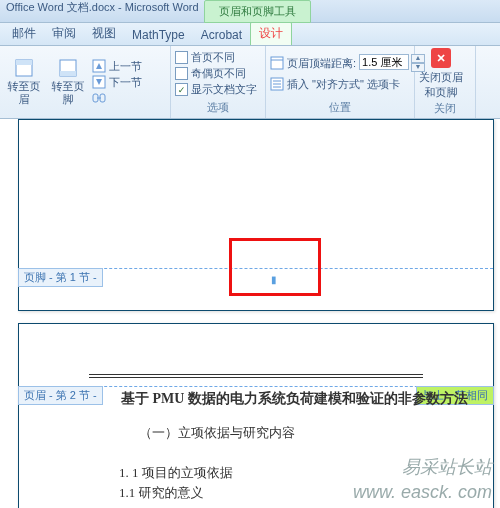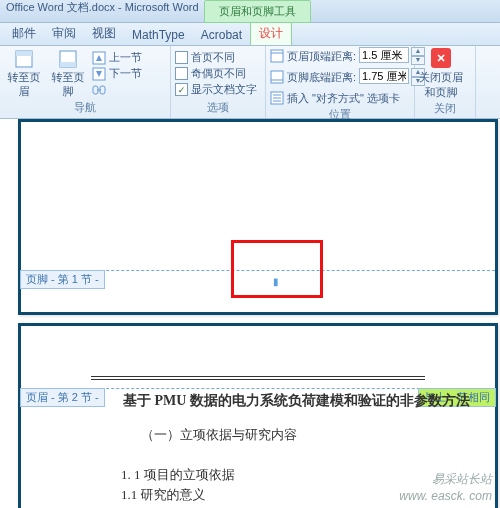--- a/index.html
+++ b/index.html
@@ -19,31 +19,31 @@
 .small-row{display:flex;align-items:center;gap:3px;color:#3b5a82;font-size:11px;cursor:pointer;white-space:nowrap;height:16px}
 .small-row .ico{width:14px;height:14px;flex:none}
 .chk{width:11px;height:11px;border:1px solid #7a9cc0;background:#fff;display:inline-flex;align-items:center;justify-content:center;font-size:9px;color:#2c6e2f}
 .spin{display:flex;align-items:flex-start;gap:2px}
 .spin input{width:44px;height:14px;border:1px solid #9cb8d4;font-size:11px;padding:0 2px}
 .spin-btns{display:flex;flex-direction:column}
 .spin-btns span{width:12px;height:7px;border:1px solid #9cb8d4;background:#eef4fa;font-size:7px;text-align:center;line-height:6px;color:#5a7da3;cursor:pointer}
 .close-btn{display:flex;flex-direction:column;align-items:center;justify-content:center;width:44px;color:#3b5a82;font-size:11px;cursor:pointer}
 .close-ico{width:20px;height:20px;background:#e44;border-radius:3px;display:flex;align-items:center;justify-content:center;color:#fff;font-weight:bold;margin-bottom:2px}
 .canvas{position:relative;background:#fff;height:392px;overflow:hidden}
-.page{position:absolute;left:18px;background:#fff;border:3px solid #0c4a6e;box-shadow:1px 1px 3px rgba(0,0,0,.15)}
+.page{position:absolute;left:18px;background:#fff;border:1px solid #0c4a6e;box-shadow:1px 1px 3px rgba(0,0,0,.15)}
 .page1{top:0;width:474px;height:190px}
 .page2{top:204px;width:474px;height:188px}
 .dash-line{position:absolute;left:0;right:0;border-top:1px dashed #6fa8e6}
 .ftr-tag,.hdr-tag{position:absolute;background:#e9f2fb;border:1px solid #9cc1e8;color:#3a72b0;font-size:11px;padding:1px 5px;left:-1px}
 .link-prev{position:absolute;right:-1px;background:#bef264;border:1px solid #9cc1e8;color:#3a72b0;font-size:11px;padding:1px 5px}
 .red-box{position:absolute;border:3px solid #e11;left:210px;top:118px;width:86px;height:52px}
 .cursor-mark{position:absolute;left:252px;top:154px;font-size:10px;color:#5aa0e0}
 .header-rule{position:absolute;left:70px;right:70px;top:50px;border-top:1px solid #333;border-bottom:1px solid #333;height:2px}
 .body-text{position:absolute;font-family:"SimSun";color:#333}
-.wm{position:absolute;right:8px;bottom:6px;text-align:right;color:#9aa;font-size:12px;font-style:italic;line-height:1.4}
+.wm{position:absolute;right:8px;bottom:6px;text-align:right;color:#9aa;font-size:18px;font-style:italic;line-height:1.4}
 </style>
 </head>
 <body>
 
 <div class="title-bar">
   <span class="title-text">Office Word 文档.docx - Microsoft Word</span>
   <div class="context-tab-wrap">页眉和页脚工具</div>
 </div>
 
 <div class="tabs">
@@ -89,21 +89,20 @@
           </div>
         <div class="small-row">
             <svg class="ico" viewBox="0 0 14 14">
               <rect x="1" y="3" width="5" height="8" rx="2" fill="none" stroke="#6a9bd8"></rect>
               <rect x="8" y="3" width="5" height="8" rx="2" fill="none" stroke="#6a9bd8"></rect>
               <line x1="5" y1="7" x2="9" y2="7" stroke="#6a9bd8"></line>
             </svg>
           </div>
       </div>
     </div>
-    <div class="group-label">导航</div>
   </div>
 
   <div class="group" style="width:86px">
     <div class="group-body">
         <div class="small-col">
       <div class="small-row">
             <span class="chk"></span>
             <span>首页不同</span>
           </div>
       <div class="small-row">
@@ -123,34 +122,20 @@
     <div class="group-body">
         <div class="small-col" style="gap:5px">
       <div class="small-row">
         <svg class="ico" viewBox="0 0 14 14">
               <rect x="1" y="1" width="12" height="12" fill="#fff" stroke="#6a9bd8"></rect>
               <line x1="1" y1="4" x2="13" y2="4" stroke="#6a9bd8"></line>
             </svg>
         <span>页眉顶端距离:</span>
         <div class="spin">
               <input value="1.5 厘米" style="">
-              <div class="spin-btns">
-                <span>▲</span>
-                <span>▼</span>
-              </div>
-            </div>
-      </div>
-      <div class="small-row">
-        <svg class="ico" viewBox="0 0 14 14">
-              <rect x="1" y="1" width="12" height="12" fill="#fff" stroke="#6a9bd8"></rect>
-              <line x1="1" y1="10" x2="13" y2="10" stroke="#6a9bd8"></line>
-            </svg>
-        <span>页脚底端距离:</span>
-        <div class="spin">
-              <input value="1.75 厘米" style="">
               <div class="spin-btns">
                 <span>▲</span>
                 <span>▼</span>
               </div>
             </div>
       </div>
       <div class="small-row">
             <svg class="ico" viewBox="0 0 14 14">
               <rect x="1" y="1" width="12" height="12" fill="#fff" stroke="#6a9bd8"></rect>
               <line x1="3" y1="4" x2="11" y2="4" stroke="#6a9bd8"></line>

